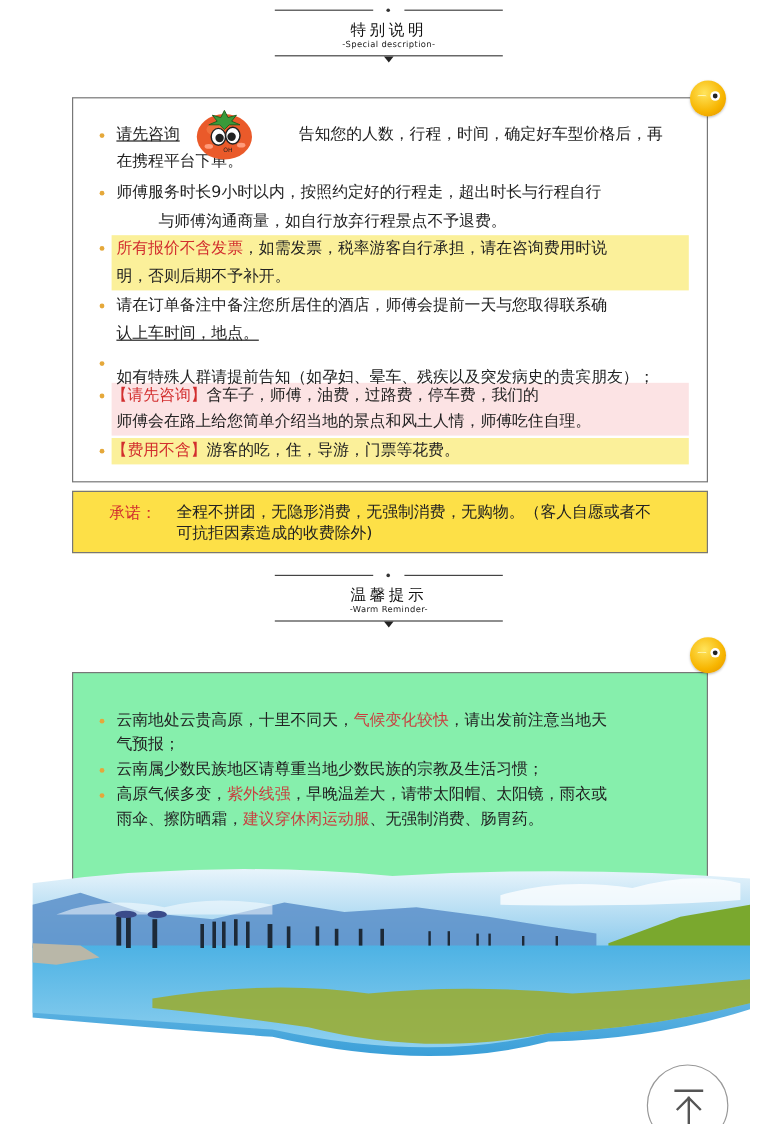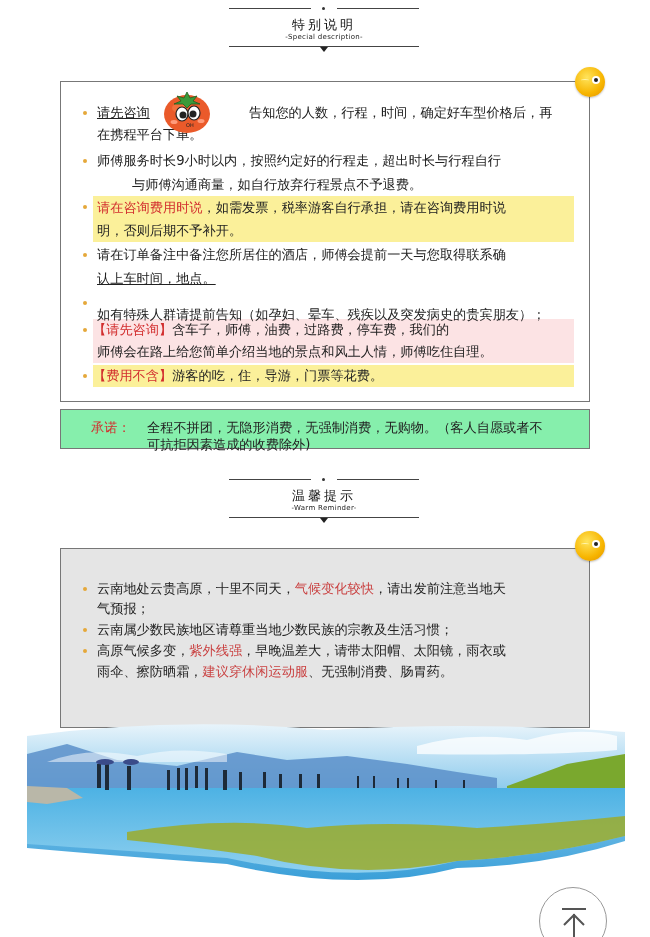--- a/index.html
+++ b/index.html
@@ -10,22 +10,22 @@
     .section-header .topline { position: absolute; top: 6px; left: 0; width: 190px; height: 1px; }
     .section-header .topline .l { position: absolute; left: 0; top: 0; width: 82px; height: 1px; background: #444; }
     .section-header .topline .r { position: absolute; right: 0; top: 0; width: 82px; height: 1px; background: #444; }
     .section-header .topline .dot { position: absolute; left: 93px; top: -1px; width: 3px; height: 3px; background: #333; border-radius: 50%; }
     .section-header .title-cn { position: absolute; top: 14px; left: 0; width: 190px; font-family: "DejaVu Serif", serif; font-weight: normal; font-size: 13px; letter-spacing: 3px; color: #111; }
     .section-header .title-en { position: absolute; top: 31px; left: 0; width: 190px; font-size: 7px; color: #222; letter-spacing: 0.3px; }
     .section-header .bottomline { position: absolute; top: 44px; left: 0; width: 190px; height: 1px; background: #444; }
     .section-header .arrow { position: absolute; top: 45px; left: 91px; width: 0; height: 0; border-left: 4px solid transparent; border-right: 4px solid transparent; border-top: 5px solid #222; }
 
     .notice-box { position: absolute; left: 60px; top: 81px; width: 530px; height: 321px; border: 1.5px solid #777; background: #fff; }
-    .promise-box { position: absolute; left: 60px; top: 409px; width: 530px; height: 40px; border: 1.5px solid #777; background: #86efac; }
-    .tips-box { position: absolute; left: 60px; top: 548px; width: 530px; height: 180px; border: 1.5px solid #777; background: #e5e5e5; }
+    .promise-box { position: absolute; left: 60px; top: 409px; width: 530px; height: 52px; border: 1.5px solid #777; background: #fde047; }
+    .tips-box { position: absolute; left: 60px; top: 560px; width: 530px; height: 180px; border: 1.5px solid #777; background: #86efac; }
 
     .emoji-badge { position: absolute; width: 30px; height: 30px; border-radius: 50%;
       background: radial-gradient(circle at 40% 35%, #ffe45c 0%, #f7b500 60%, #e08e00 100%);
       box-shadow: 0 1px 2px rgba(0,0,0,0.25); }
     .emoji-badge .eye { position: absolute; left: 17px; top: 9px; width: 8px; height: 8px; border-radius: 50%; background: #fff; }
     .emoji-badge .eye::after { content: ""; position: absolute; left: 2px; top: 2px; width: 4px; height: 4px; border-radius: 50%; background: #222; }
     .emoji-badge .brow { position: absolute; left: 6px; top: 12px; width: 8px; height: 3px; border-top: 1.5px solid #fff6b0; border-radius: 50% 50% 0 0; }
 
     .item { position: absolute; left: 22px; font-size: 13.2px; line-height: 22px; color: #222; }
     .item .bullet { position: absolute; left: 0; top: 9px; width: 4px; height: 4px; border-radius: 50%; background: #e5a83a; }
@@ -72,21 +72,21 @@
   </div>
 
   <div class="item" style="top:68px;">
     <span class="bullet"></span>
     <span class="text" style="top:0;">师傅服务时长9小时以内，按照约定好的行程走，超出时长与行程自行</span>
     <span class="text" style="top:24px;margin-left:35px;">与师傅沟通商量，如自行放弃行程景点不予退费。</span>
   </div>
 
   <div class="item" style="top:114px;">
     <span class="bullet"></span>
-    <span class="text" style="top:1px;"><span class="red">请在咨询费用时说</span><span>，如需发票，税率游客自行承担，请在咨询费用时说</span></span>
+    <span class="text" style="top:1px;"><span class="red">所有报价不含发票</span><span>，如需发票，税率游客自行承担，请在咨询费用时说</span></span>
     <span class="text" style="top:24px;">明，否则后期不予补开。</span>
   </div>
 
   <div class="item" style="top:162px;">
     <span class="bullet"></span>
     <span class="text" style="top:0;">请在订单备注中备注您所居住的酒店，师傅会提前一天与您取得联系确</span>
     <span class="text" style="top:24px;text-decoration:underline;">认上车时间，地点。</span>
   </div>
 
   <div class="item" style="top:210px;">

